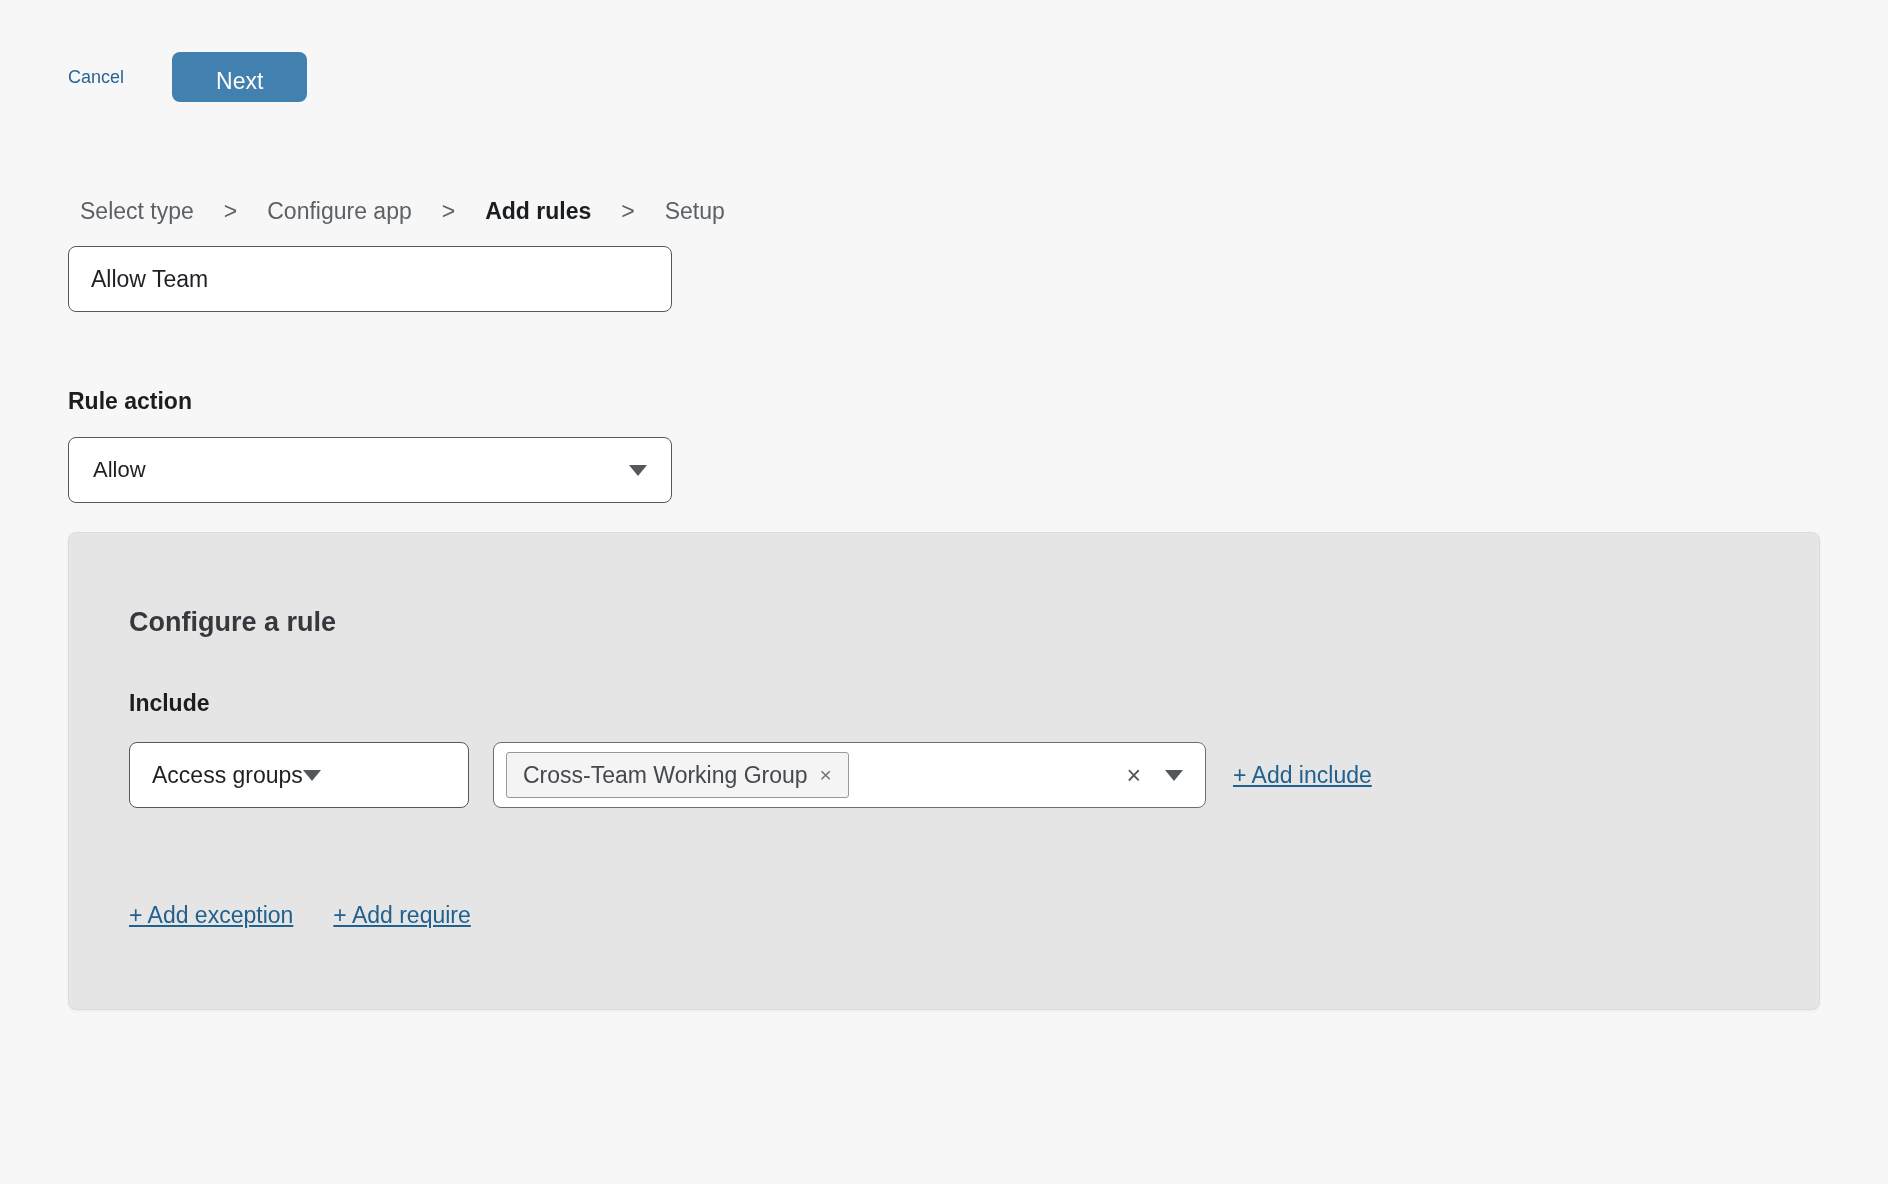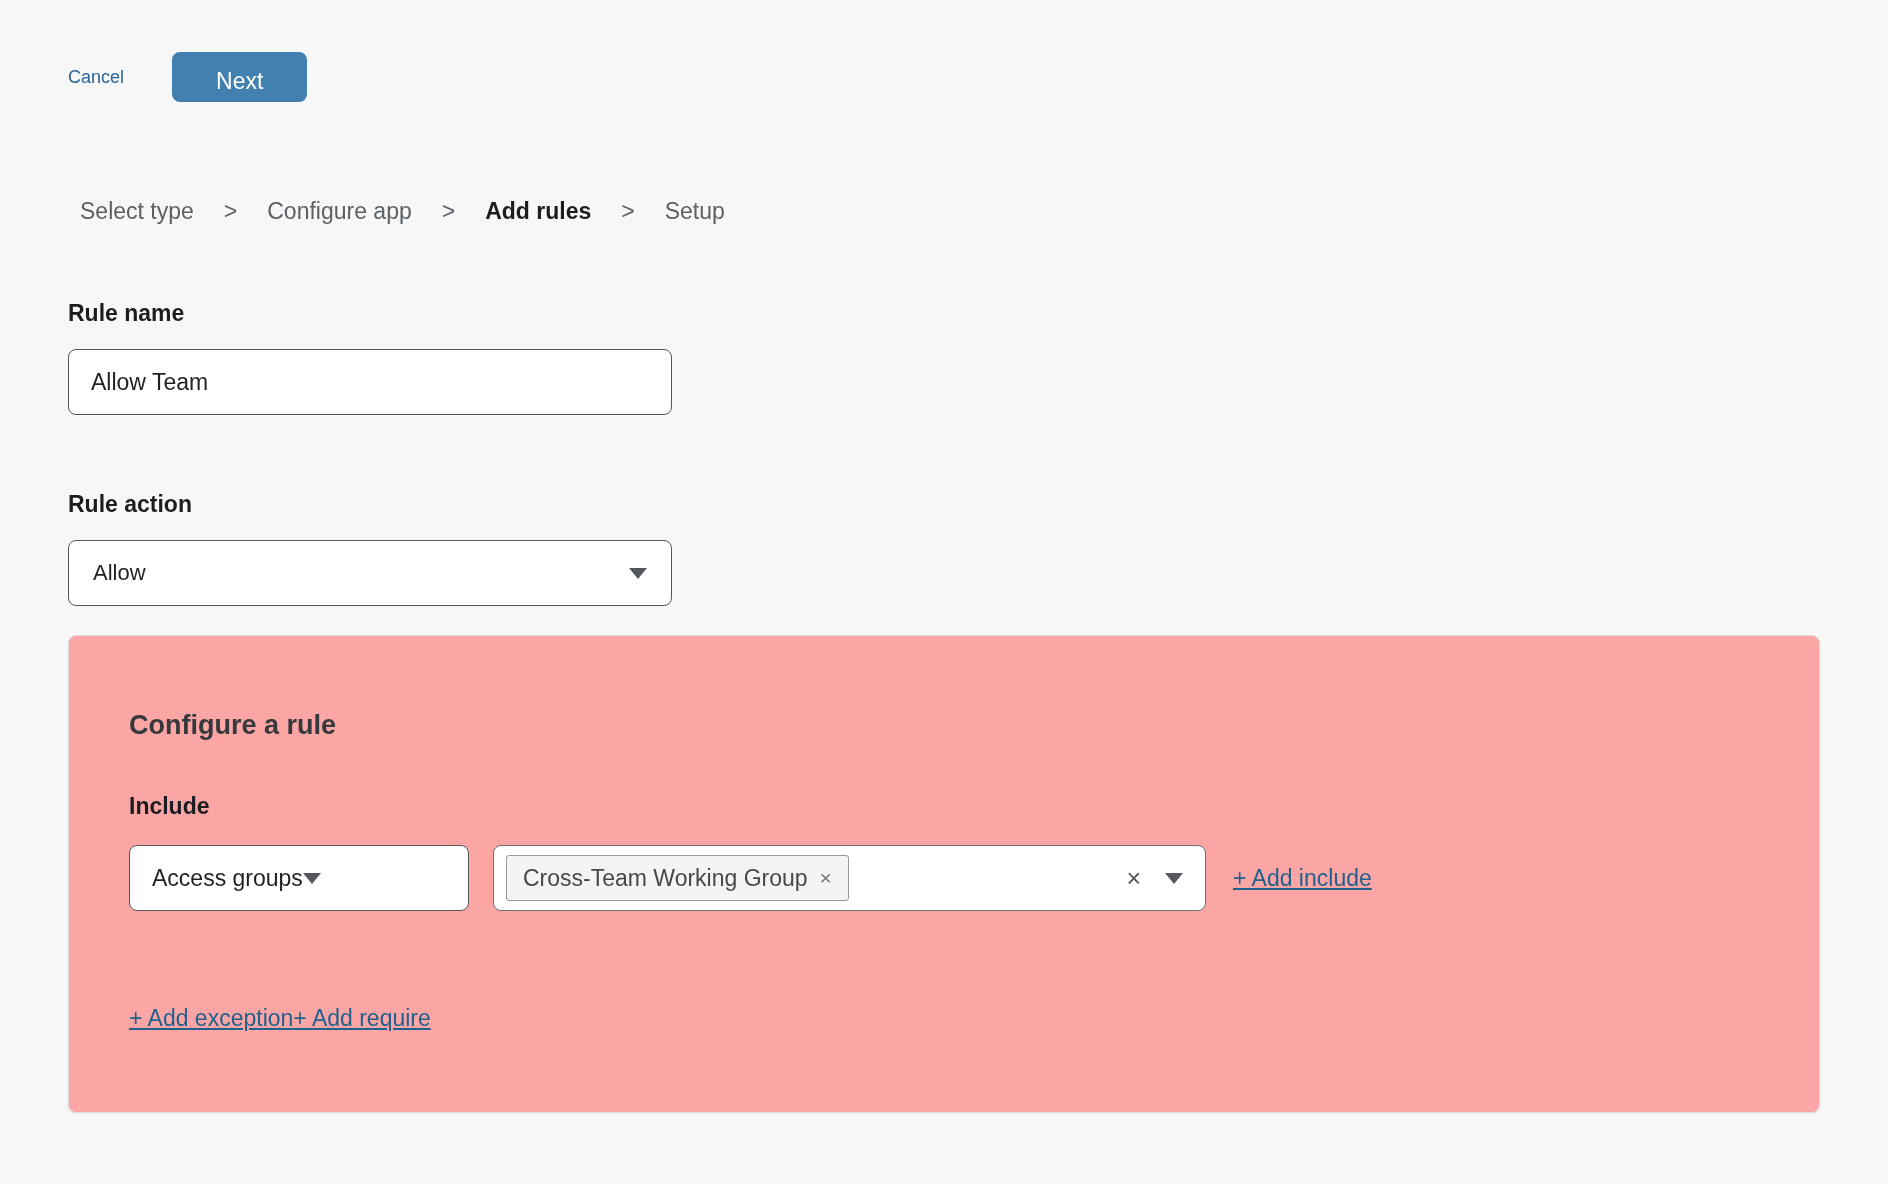--- a/index.html
+++ b/index.html
@@ -101,21 +101,21 @@
     width: 0; height: 0;
     border-left: 9px solid transparent;
     border-right: 9px solid transparent;
     border-top: 11px solid #54575c;
   }
 
   
   .rule-card {
     margin-top: 29px;
     width: 1752px;
-    background: #fca5a5;
+    background: #e5e5e5;
     border: 1px solid #dcdcde;
     border-radius: 8px;
     box-shadow: 0 1px 3px rgba(0,0,0,0.05);
     padding: 73px 60px 80px 60px;
   }
   .card-title {
     font-size: 27px;
     font-weight: bold;
     line-height: 32px;
     color: #35383c;
@@ -189,20 +189,21 @@
     font-size: 23px;
     color: #21618e;
     text-decoration: underline;
     cursor: pointer;
   }
   .add-include { margin-left: 27px; }
   .links-row {
     margin-top: 94px;
     display: flex;
     align-items: center;
+    gap: 40px;
   }
 </style>
 </head>
 <body>
 
 <div class="page">
 
   <div class="header-row">
     <div class="header-actions">
       <a class="cancel-link">Cancel</a>
@@ -213,21 +214,20 @@
   <div class="breadcrumb">
     <span class="step">Select type</span>
     <span class="sep">&gt;</span>
     <span class="step">Configure app</span>
     <span class="sep">&gt;</span>
     <span class="step active">Add rules</span>
     <span class="sep">&gt;</span>
     <span class="step">Setup</span>
   </div>
 
-  <div class="field-label">Rule name</div>
   <input class="text-input" type="text" value="Allow Team" style="">
 
   <div class="field-label">Rule action</div>
   <div class="select-box">
     <span>Allow</span>
     <span class="caret-down"></span>
   </div>
 
   <div class="rule-card">
     <div class="card-title">Configure a rule</div>

